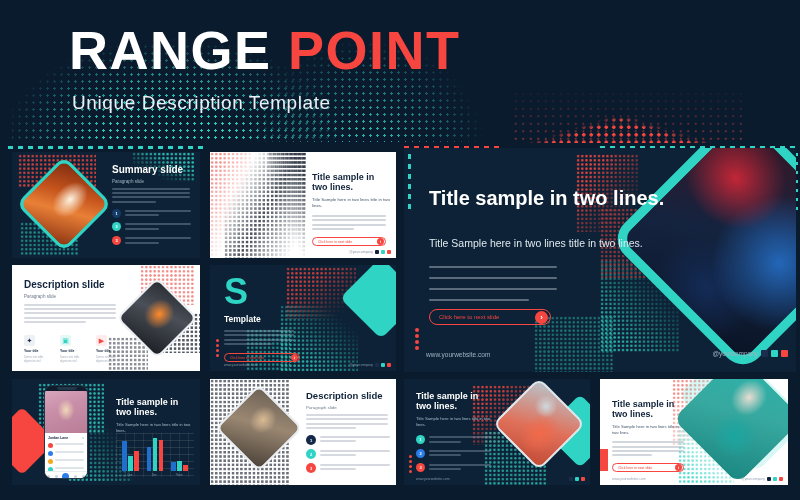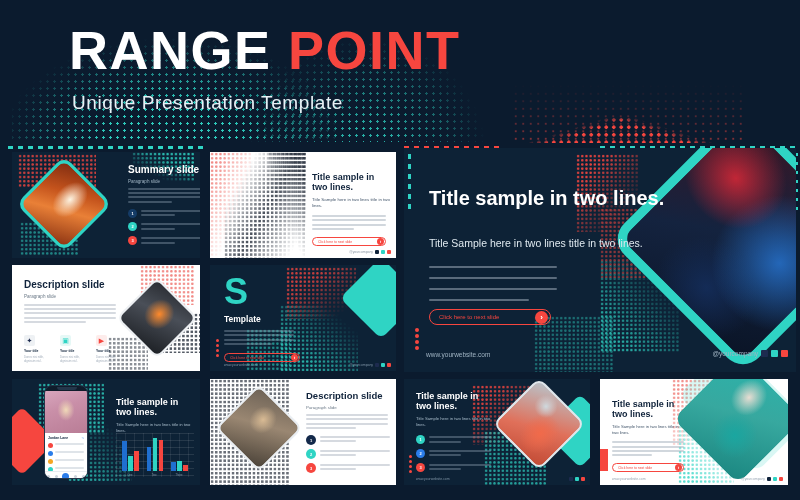--- a/index.html
+++ b/index.html
@@ -217,38 +217,38 @@
 
   <div class="hero">
     <div class="hero-dots-teal"></div>
     <div class="hero-dots-teal2"></div>
     <div class="hero-dots-redfade"></div>
     <div class="hero-dots-red"></div>
     <div class="hero-title">
       <span>RANGE</span>
       <span class="accent">POINT</span>
     </div>
-    <div class="hero-sub">Unique Presentation Template</div>
+    <div class="hero-sub">Unique Description Template</div>
   </div>
 
   <div class="topdash" style="left:8px; top:146px; width:200px; color:#2fd4c4;"></div>
   <div class="topdash" style="left:404px; top:146px; width:100px; color:#f6463f;"></div>
   <div class="topdash" style="left:600px; top:146px; width:195px; color:#2fd4c4;"></div>
 
   <div class="slide" id="thumb-summary" style="left:12px; top:152px; width:188px; height:106px;">
     <div class="ht ht-red" style="left:6px; top:2px; width:78px; height:34px; opacity:.8;"></div>
     <div class="ht ht-teal" style="left:120px; top:0px; width:62px; height:30px; opacity:.85;
          -webkit-mask-image:linear-gradient(to bottom left, #000 35%, transparent 72%); mask-image:linear-gradient(to bottom left, #000 35%, transparent 72%);"></div>
     <div class="ht ht-teal" style="left:8px; top:70px; width:58px; height:34px; opacity:.55;"></div>
 
     <div class="diamond-wrap" style="left:18px; top:18px; width:68px; height:68px; padding:3px; background:#2fd4c4; transform:rotate(45deg); border-radius:10px;">
       <div class="photo-grad-canyon" style="width:100%;height:100%;border-radius:8px;"></div>
     </div>
 
-    <div style="position:absolute; left:100px; top:12px; width:80px;margin-left:16px;">
+    <div style="position:absolute; left:100px; top:12px; width:80px;">
       <div class="h-title" style="font-size:10px; color:#fff;">Summary slide</div>
       <div style="font-size:4.6px; color:#9fb3c2; margin-top:3px;">Paragraph slide</div>
       <div class="mini-txt" style="margin-top:4px; color:#7e93a5;">
         <div class="blurline" style="width:78px;"></div>
           <div class="blurline" style="width:78px;"></div>
         <div class="blurline" style="width:78px;"></div>
           <div class="blurline" style="width:44px;"></div>
       </div>
       <div style="margin-top:6px;">
         <div class="bullet-row">

